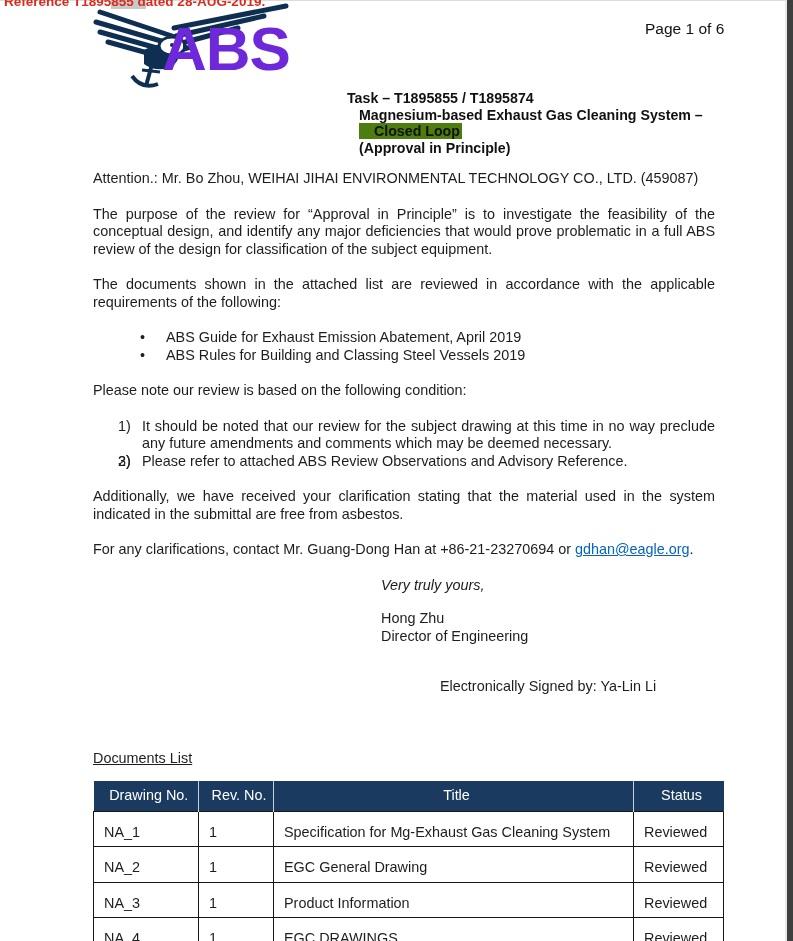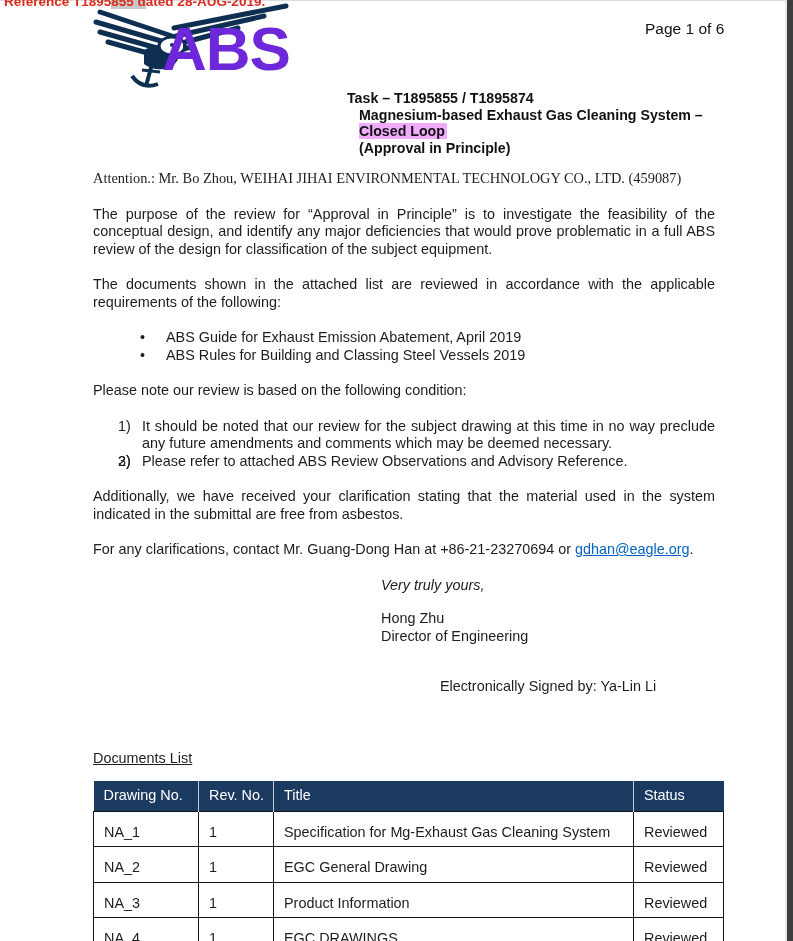--- a/index.html
+++ b/index.html
@@ -28,43 +28,43 @@
   }
   .page-label{
     position:absolute;left:645px;top:20px;
     font-family:Liberation Sans, sans-serif;font-size:15.5px;color:#111;
   }
   .task-block{
     position:absolute;left:347px;top:90px;
     font-weight:700;font-size:14.2px;line-height:16.6px;color:#111;
   }
   .task-block .indent{margin-left:12px;}
-  .task-highlight{background:#f0abfc;padding:0 2px 0 0;}
+  .task-highlight{background:#4d7c0f;padding:0 2px 0 15px;}
 
   
   .content{position:absolute;left:93px;top:170px;width:622px;}
   .para{margin:18px 0 0 0;text-align:justify;}
-  .first{margin-top:0;text-align:left;font-family:Liberation Serif, serif;}
+  .first{margin-top:0;text-align:left;}
   ul.bullets{margin:18px 0 0 0;padding:0;list-style:none;}
   ul.bullets li{position:relative;padding-left:73px;text-align:left;}
   ul.bullets li .dot{position:absolute;left:47px;}
   ol.conds{margin:18px 0 0 0;padding:0;list-style:none;}
   ol.conds li{position:relative;padding-left:49px;text-align:justify;}
   ol.conds li .num{position:absolute;left:25px;}
   a.mail{color:#0563c1;text-decoration:underline;cursor:pointer;}
   .sig{margin:18px 0 0 288px;text-align:left;font-style:italic;}
   .sig-name{margin:16px 0 0 288px;text-align:left;}
   .sig-esign{margin:33px 0 0 288px;text-align:center;}
 
   .docs-heading{margin:54px 0 0 0;text-decoration:underline;text-align:left;}
   table.docs{border-collapse:collapse;table-layout:fixed;width:630px;margin-top:14px;}
   table.docs col.c1{width:105px;} table.docs col.c2{width:75px;}
   table.docs col.c3{width:360px;} table.docs col.c4{width:90px;}
   table.docs th{
-    background:#1b3a5f;color:#ffffff;font-weight:400;text-align:left;
+    background:#1b3a5f;color:#ffffff;font-weight:400;text-align:center;
     padding:6px 4px 6px 10px;border-right:1px solid rgba(255,255,255,0.75);
     font-size:14.4px;
   }
   table.docs th:last-child{border-right:1px solid #1b3a5f;}
   table.docs td{
     border:1px solid #161616;padding:12px 4px 5px 10px;font-size:14.4px;
     background:#fff;overflow:hidden;white-space:nowrap;
   }
 </style>
 </head>

